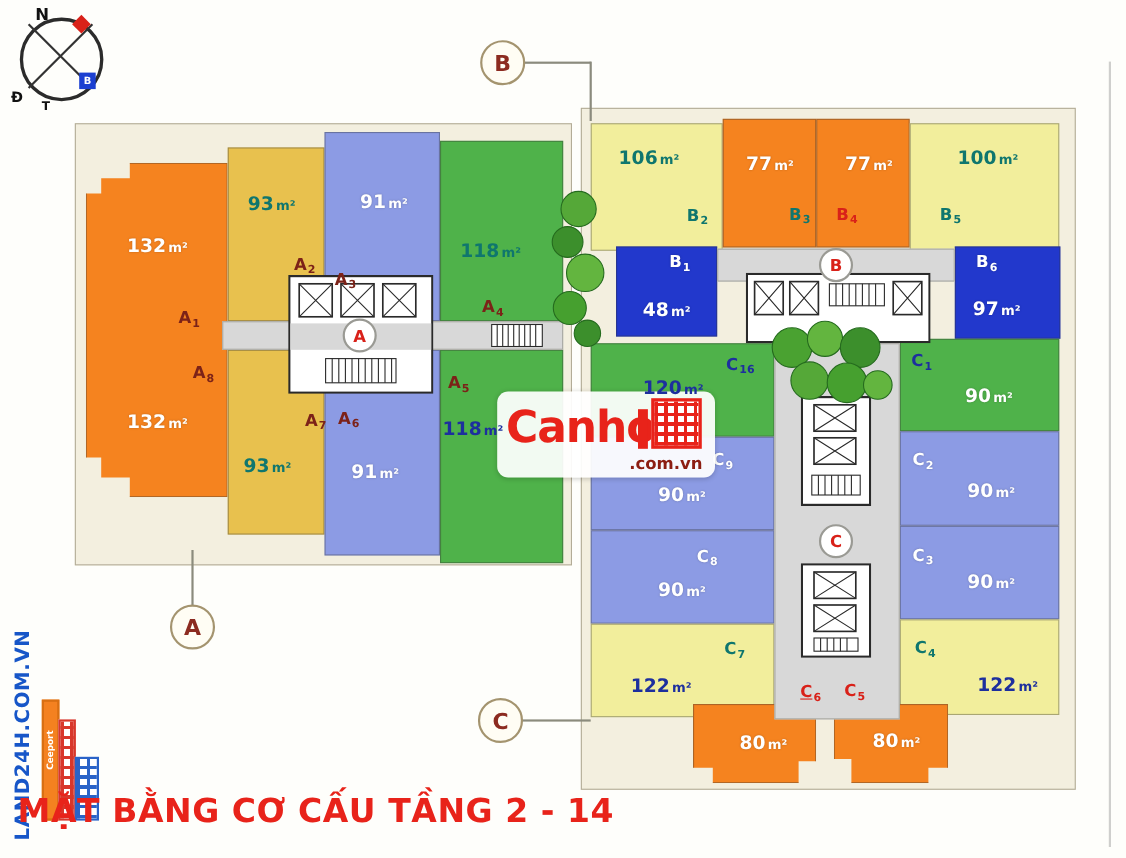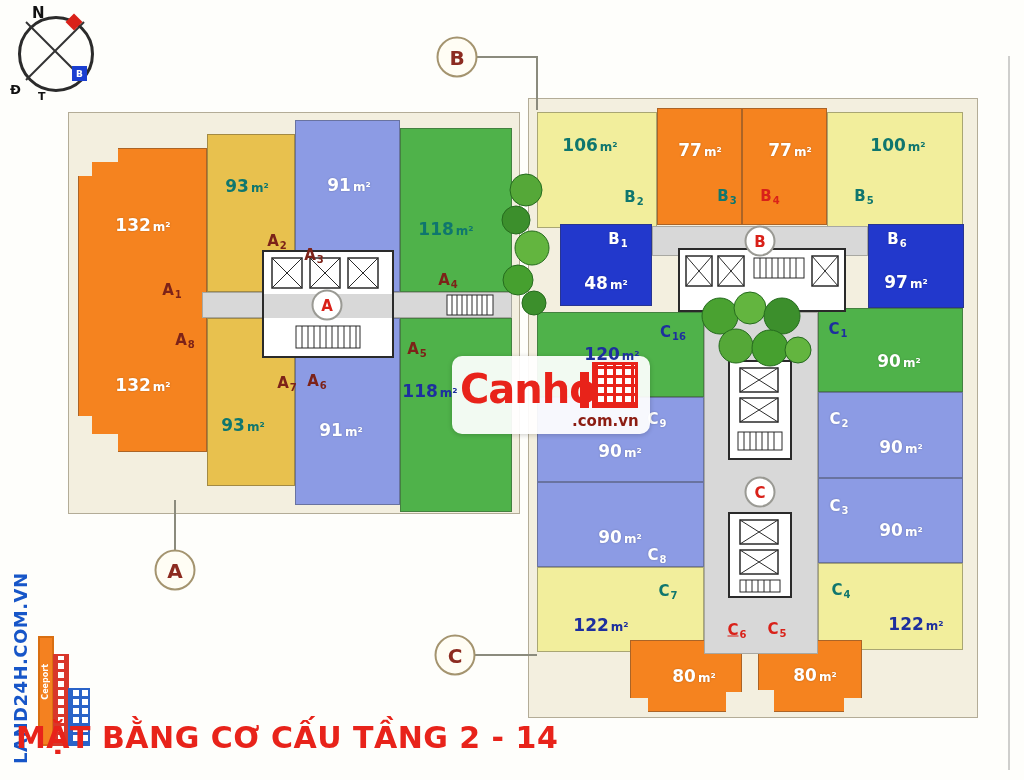--- a/index.html
+++ b/index.html
@@ -212,21 +212,21 @@
   <div class="t area c-white" style="left:906px;top:282px;"><span class="v">97</span><span class="u">m²</span></div>
 
   <div class="t label c-navy" style="left:673px;top:333px;"><span>C</span><span class="sub">16</span></div>
   <div class="t area c-navy" style="left:612px;top:354px;z-index:8;"><span class="v">120</span><span class="u">m²</span></div>
   <div class="t label c-navy" style="left:838px;top:330px;"><span>C</span><span class="sub">1</span></div>
   <div class="t area c-white" style="left:899px;top:361px;"><span class="v">90</span><span class="u">m²</span></div>
   <div class="t label c-white" style="left:657px;top:420px;"><span>C</span><span class="sub">9</span></div>
   <div class="t area c-white" style="left:620px;top:451px;"><span class="v">90</span><span class="u">m²</span></div>
   <div class="t label c-white" style="left:839px;top:420px;"><span>C</span><span class="sub">2</span></div>
   <div class="t area c-white" style="left:901px;top:447px;"><span class="v">90</span><span class="u">m²</span></div>
-  <div class="t label c-white" style="left:657px;top:508px;margin-top:48px;"><span>C</span><span class="sub">8</span></div>
+  <div class="t label c-white" style="left:643px;top:508px;"><span>C</span><span class="sub">8</span></div>
   <div class="t area c-white" style="left:620px;top:537px;"><span class="v">90</span><span class="u">m²</span></div>
   <div class="t label c-white" style="left:839px;top:507px;"><span>C</span><span class="sub">3</span></div>
   <div class="t area c-white" style="left:901px;top:530px;"><span class="v">90</span><span class="u">m²</span></div>
   <div class="t label c-dark" style="left:668px;top:592px;"><span>C</span><span class="sub">7</span></div>
   <div class="t area c-navy" style="left:601px;top:625px;"><span class="v">122</span><span class="u">m²</span></div>
   <div class="t label c-dark" style="left:841px;top:591px;"><span>C</span><span class="sub">4</span></div>
   <div class="t area c-navy" style="left:916px;top:624px;"><span class="v">122</span><span class="u">m²</span></div>
   <div class="t label c-red" style="left:737px;top:631px;text-decoration:underline;"><span>C</span><span class="sub">6</span></div>
   <div class="t label c-red" style="left:777px;top:630px;"><span>C</span><span class="sub">5</span></div>
   <div class="t area c-white" style="left:694px;top:676px;"><span class="v">80</span><span class="u">m²</span></div>

